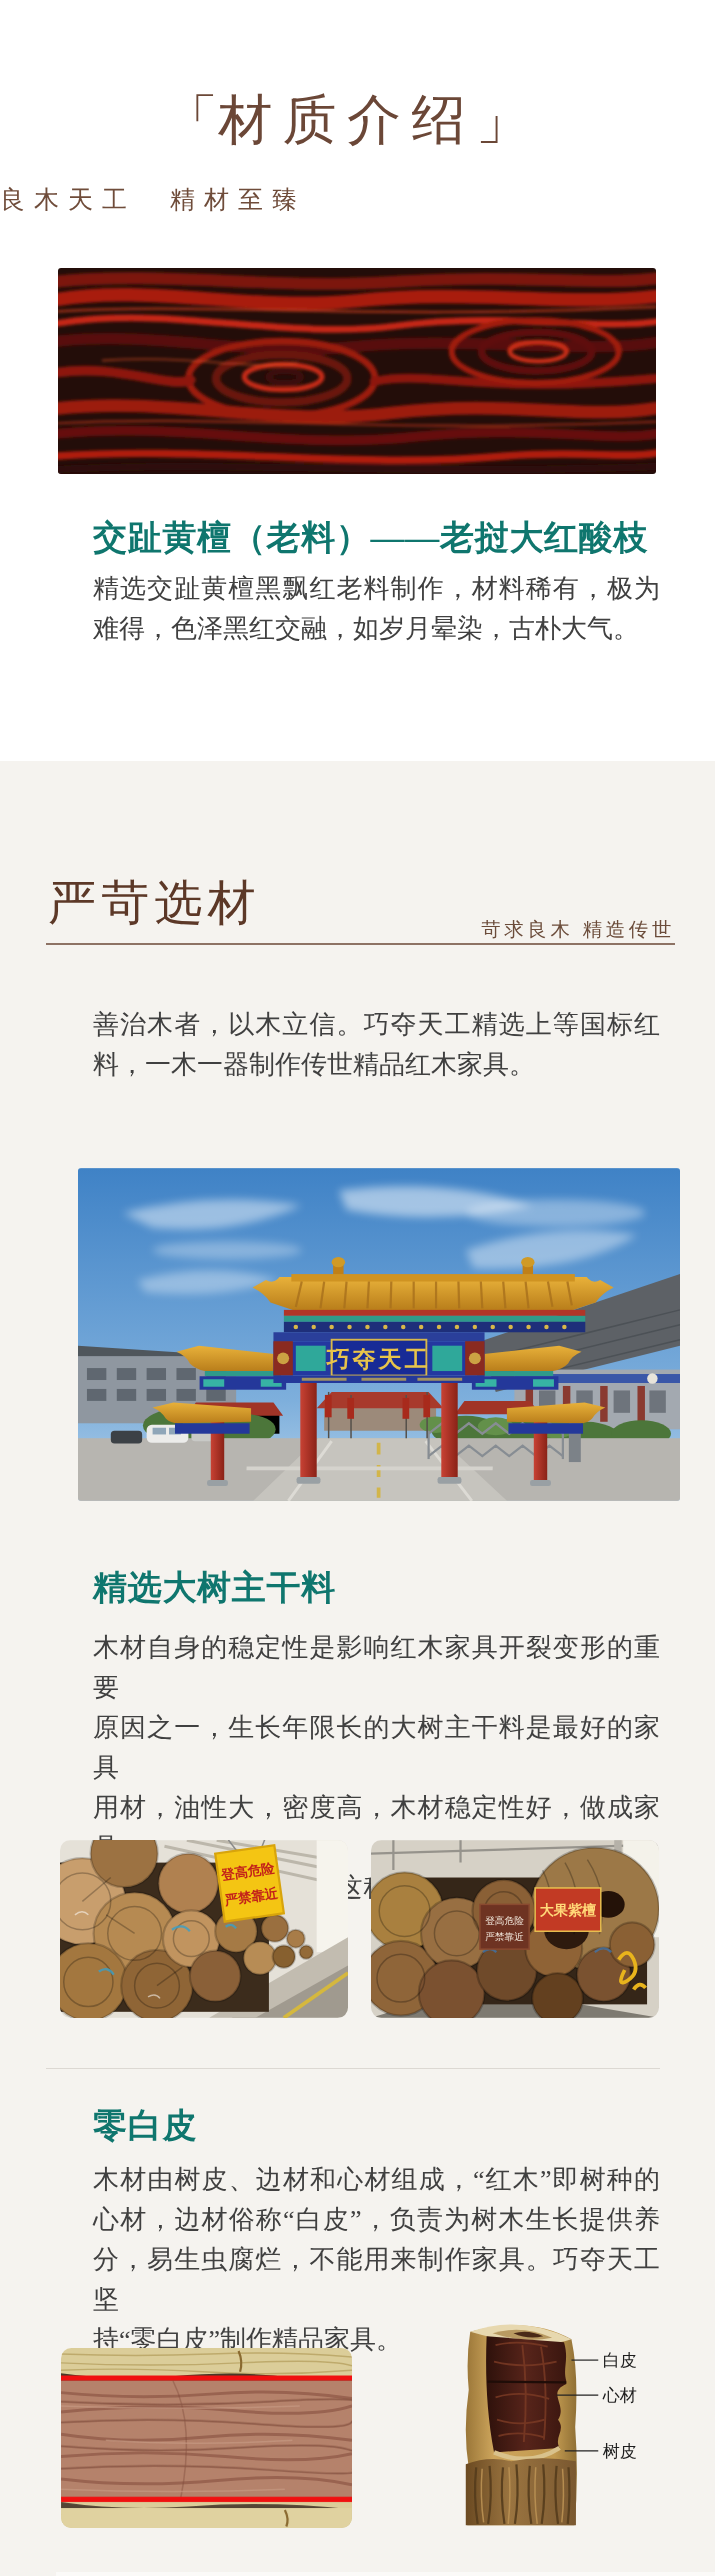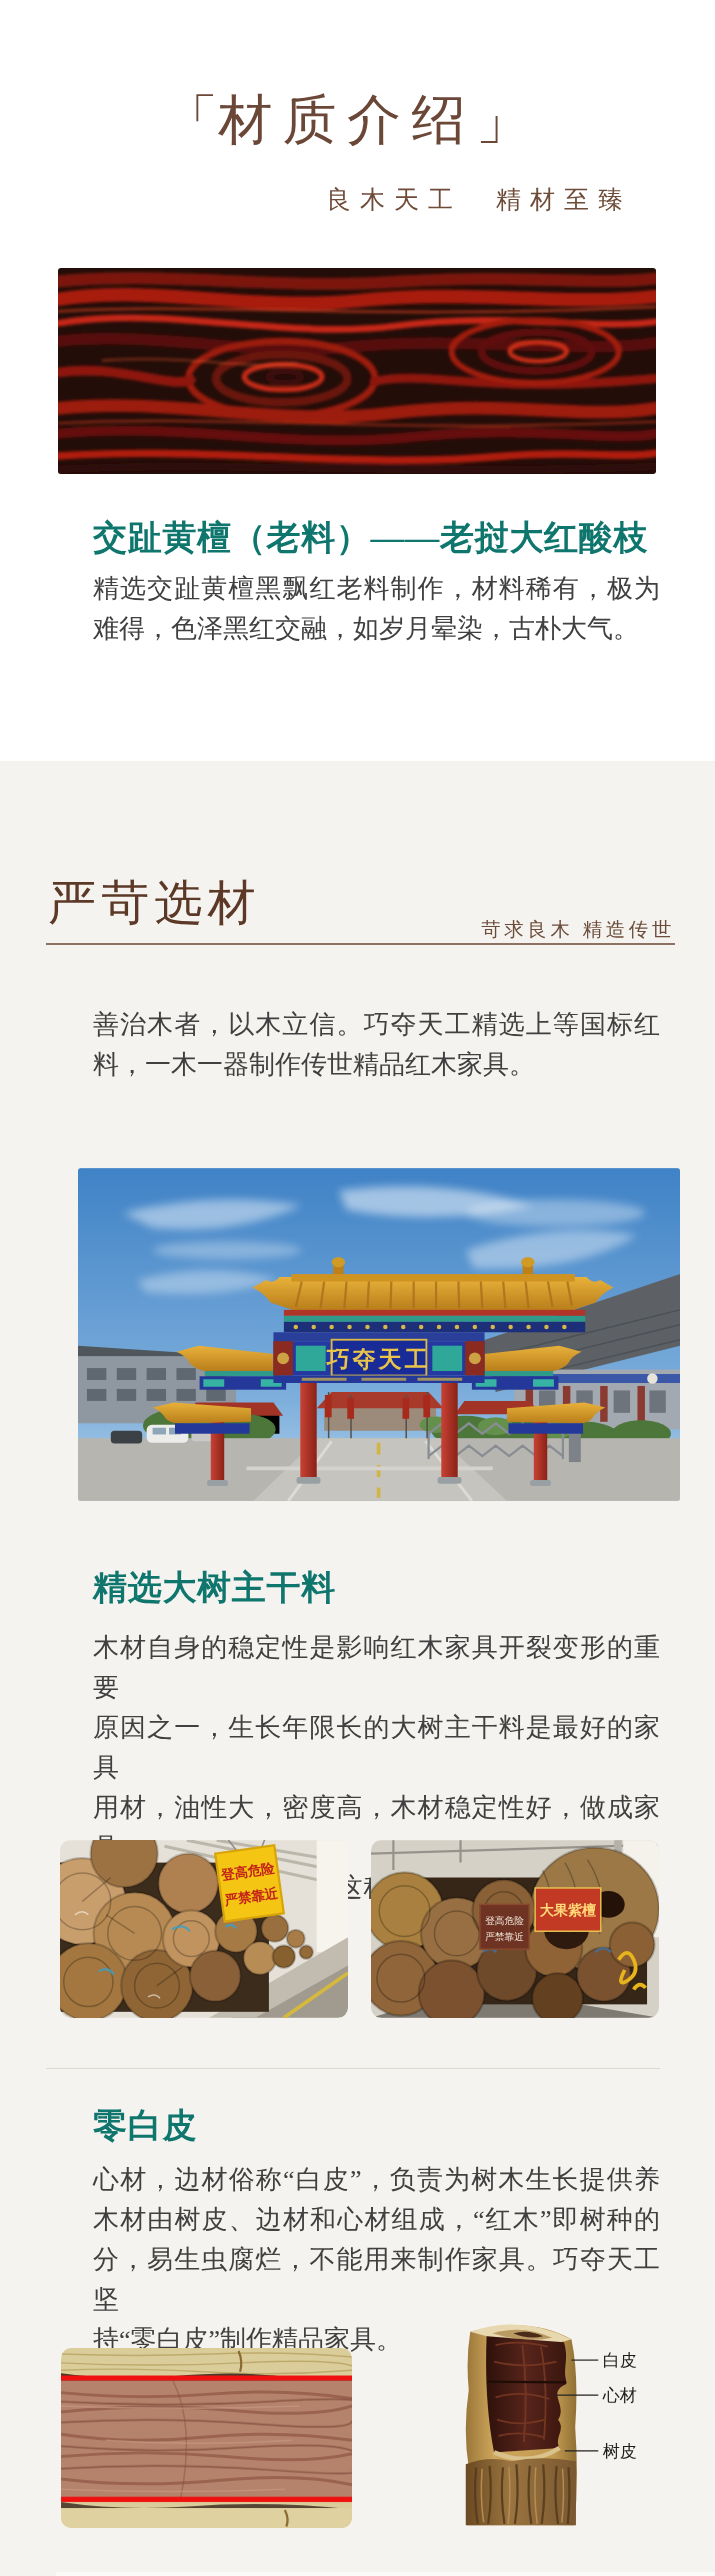--- a/index.html
+++ b/index.html
@@ -4,21 +4,21 @@
 <style>
   html,body{margin:0;padding:0;background:#ffffff;}
   #stage{position:relative;width:716px;height:2576px;background:#ffffff;overflow:hidden;
          font-family:"Liberation Serif","DejaVu Serif",serif;}
   .abs{position:absolute;}
 
   
   .main-title{top:88px;left:0;width:694px;text-align:center;color:#6b4737;
               font-size:54px;line-height:1.2;letter-spacing:10.4px;white-space:nowrap;}
   .main-title .bracket{letter-spacing:0;font-weight:400;}
-  .main-subtitle{top:183px;left:0;width:632px;text-align:right;color:#6f4c3a;
+  .main-subtitle{top:183px;left:0;width:632px;text-align:left;color:#6f4c3a;
                  font-size:25px;letter-spacing:9px;font-weight:300;
                  font-family:"Liberation Sans","DejaVu Sans",sans-serif;}
   .img-frame{overflow:hidden;border-radius:4.5px;}
   .wood-img{top:268px;left:58px;width:598px;height:206px;border-radius:3px;}
   .sec-heading{color:#0f766e;font-size:34px;font-weight:700;letter-spacing:0.7px;white-space:nowrap;}
   .mat-heading{top:515px;left:93px;}
   .para{color:#404040;font-size:26px;line-height:40px;width:567px;}
   .para div{text-align:justify;text-align-last:justify;}
   .para div:last-child{text-align-last:left;}
   .p1{top:569px;left:93px;}
@@ -454,22 +454,22 @@
       <text x="179" y="134" text-anchor="middle" font-size="13" fill="#f2e8dc">严禁靠近</text>
       <rect x="220" y="64" width="88" height="58" fill="#c23a24" stroke="#e8c050" stroke-width="2"></rect>
       <text x="264" y="100" text-anchor="middle" font-size="19" font-weight="bold" fill="#ffd878">大果紫檀</text>
     </svg>
   </div>
 
   <div class="abs light-divider"></div>
 
   <div class="abs sec-heading sap-heading">零白皮</div>
   <div class="abs para p4">
+    <div>木材由树皮、边材和心材组成，“红木”即树种的</div>
     <div>心材，边材俗称“白皮”，负责为树木生长提供养</div>
-    <div>木材由树皮、边材和心材组成，“红木”即树种的</div>
     <div>分，易生虫腐烂，不能用来制作家具。巧夺天工坚</div>
     <div>持“零白皮”制作精品家具。</div>
   </div>
 
   <div class="abs img-frame plank-img">
     <svg width="291" height="180" viewBox="0 0 390 242" preserveAspectRatio="none">
       <rect width="390" height="242" fill="#dbcd99"></rect>
       <g stroke="#bba768" stroke-width="2" fill="none" opacity="0.9">
         <path d="M0,8 q100,4 200,0 t190,4"></path>
           <path d="M0,20 q120,6 240,0 t150,4"></path>

